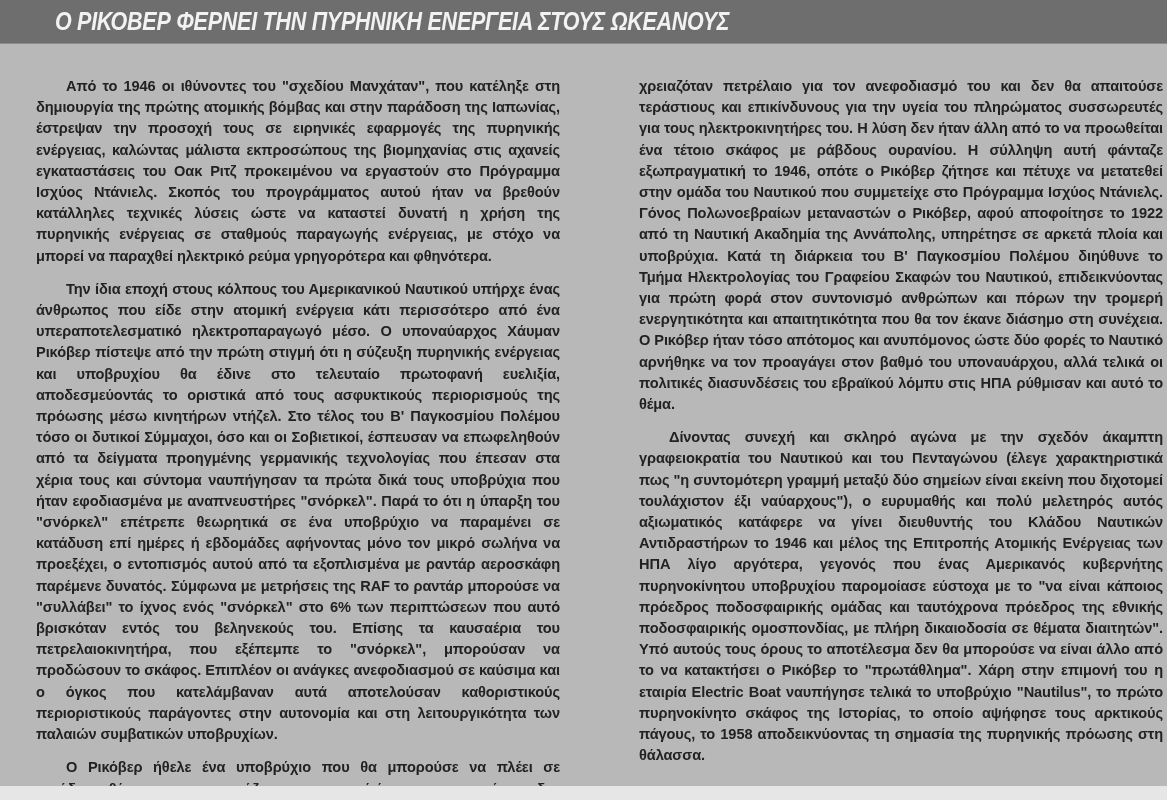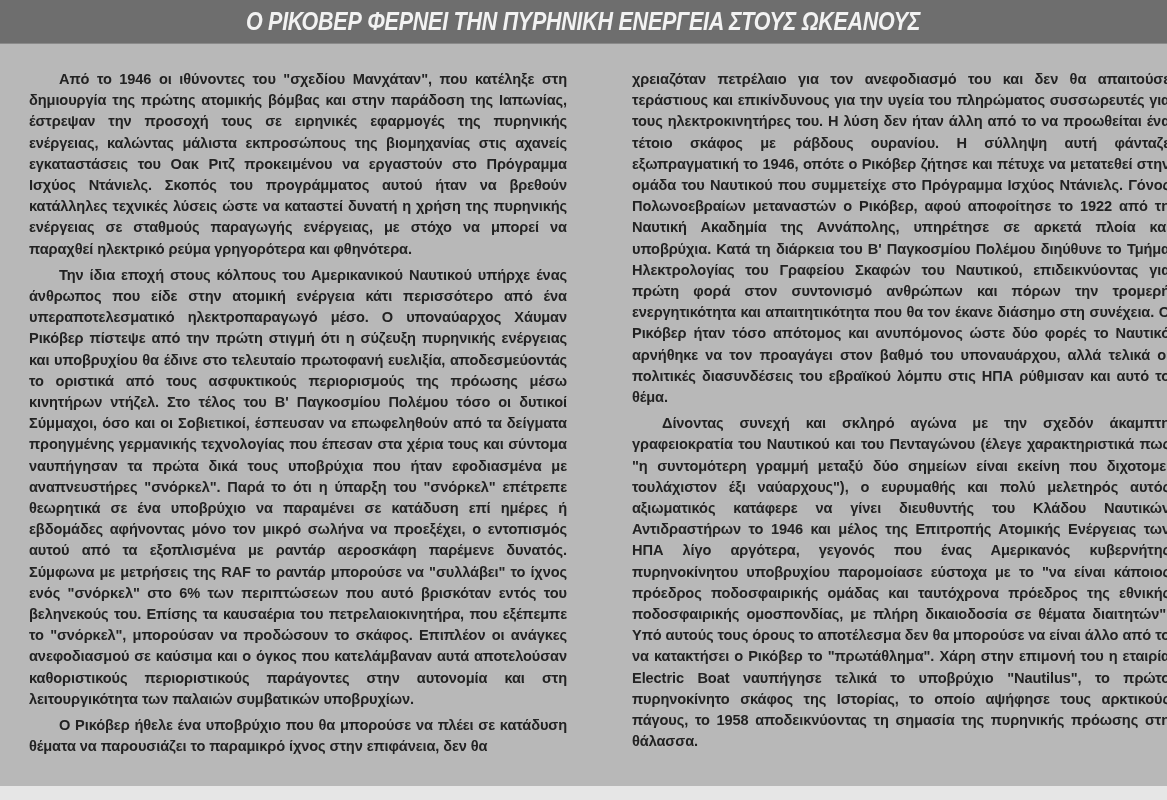--- a/index.html
+++ b/index.html
@@ -20,21 +20,20 @@
   }
   .title-bar {
     position: absolute;
     left: 0; top: 0;
     width: 1167px;
     height: 43px;
     background: #6e6e6e;
     border-bottom: 1px solid #8a8a8a;
     display: flex;
     align-items: center;
-    justify-content: center;
   }
   .title-text {
     font-family: "Liberation Sans", "DejaVu Sans", sans-serif;
     font-weight: bold;
     font-style: italic;
     font-size: 25px;
     color: #f2f2f2;
     letter-spacing: -0.3px;
     transform: scaleX(0.86);
     white-space: nowrap;
@@ -59,21 +58,21 @@
     font-size: 14.6px;
     line-height: 21.2px;
     font-weight: bold;
     text-align: justify;
     color: #222;
     letter-spacing: -0.1px;
   }
   .col-left { left: 24px; width: 548px; }
   .col-right { left: 627px; width: 548px; }
   .para {
-    margin: 5px;
+    margin: 12px;
     text-indent: 30px;
     hyphens: manual;
   }
   .para.cont { text-indent: 0; }
 </style>
 </head>
 <body>
 
 <div class="page">
   <div class="title-bar">

